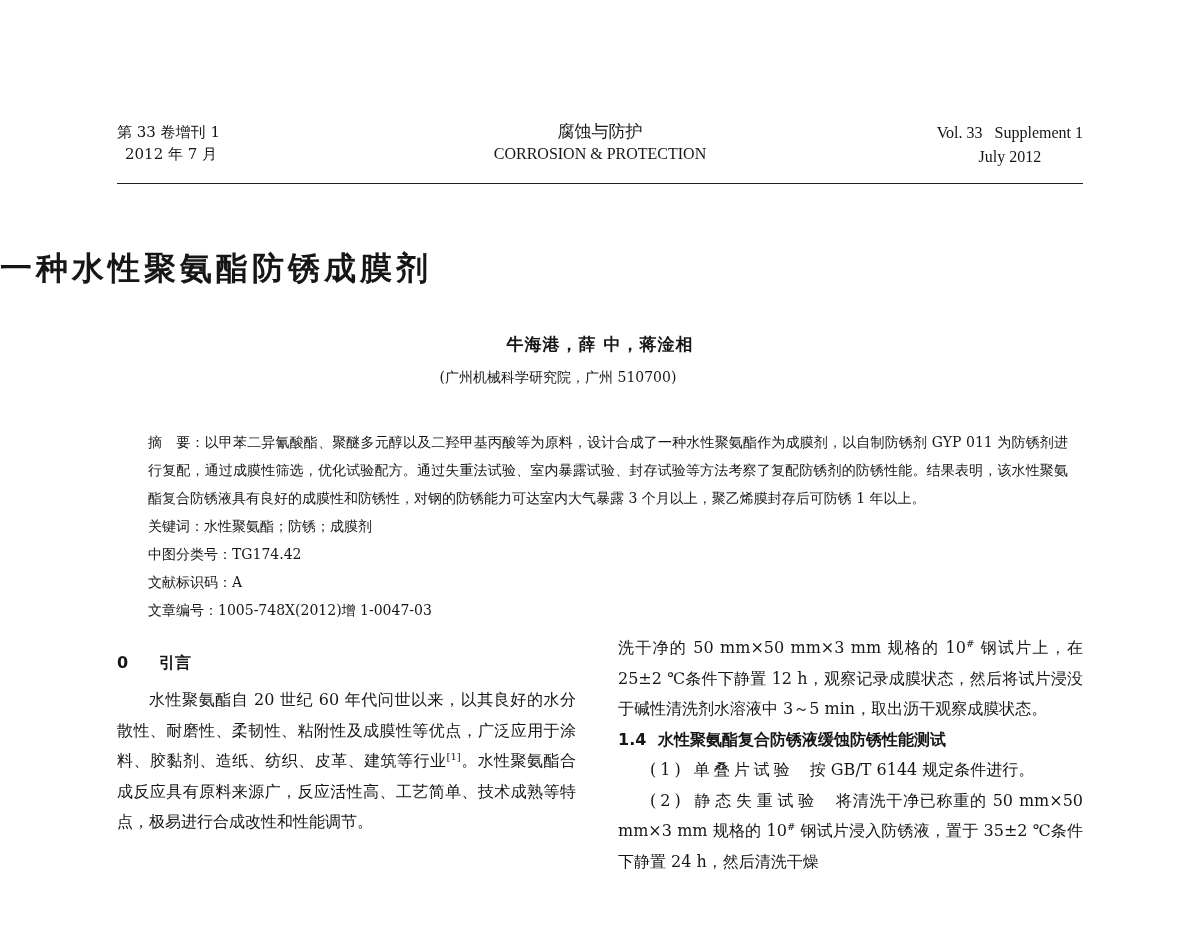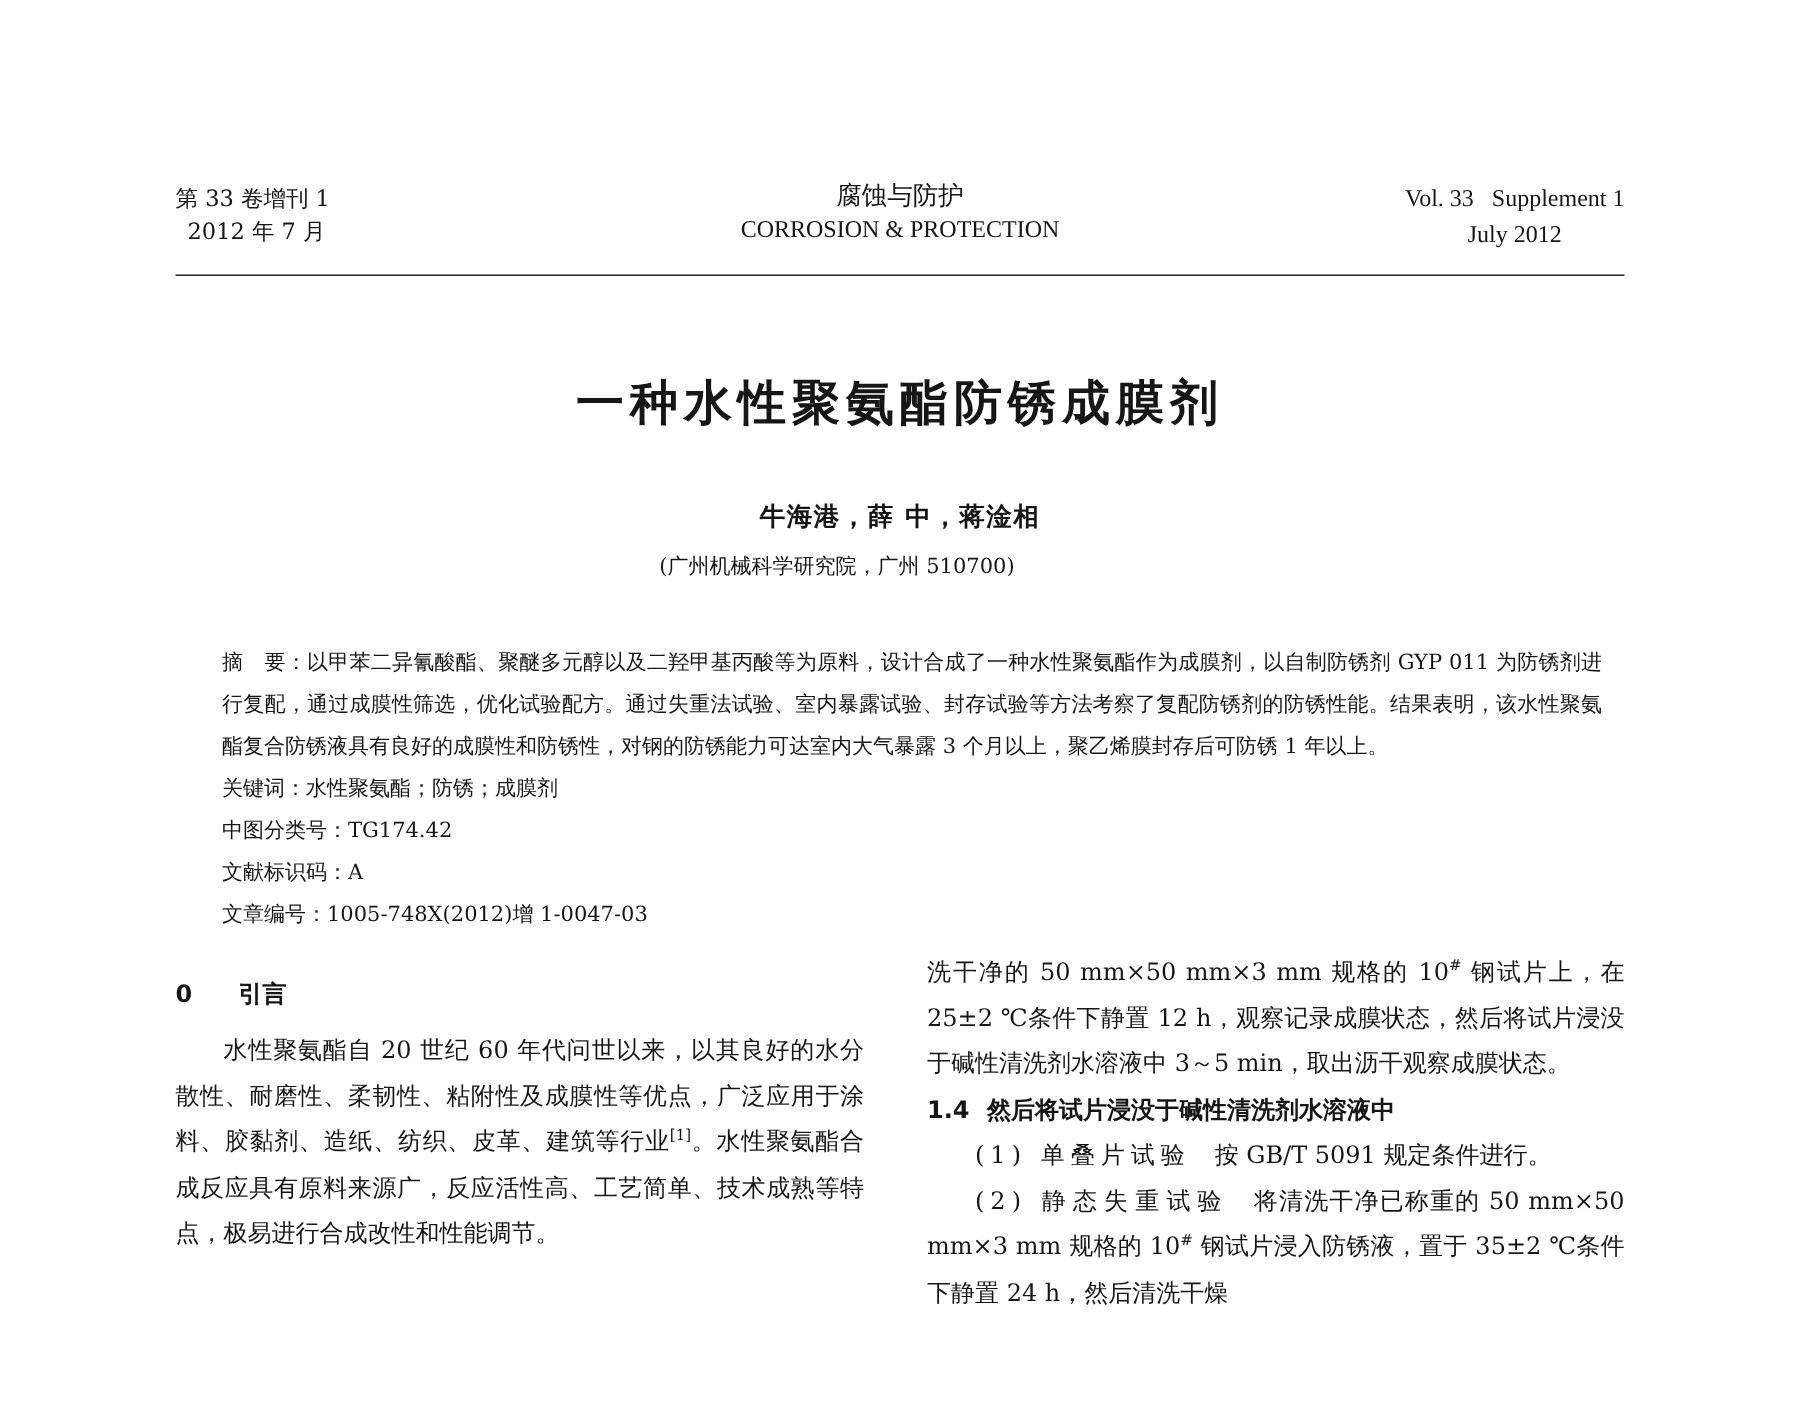--- a/index.html
+++ b/index.html
@@ -13,21 +13,21 @@
   
   .hdr-left { left: 117px; top: 121px; font-size: 15px; line-height: 22px; }
   .hdr-left .l2 { padding-left: 8px; }
   .hdr-center { left: 400px; width: 400px; top: 119px; text-align: center; }
   .hdr-center .cn { font-size: 17px; line-height: 24px; }
   .hdr-center .en { font-family: "Liberation Serif", serif; font-size: 16px; line-height: 22px; }
   .hdr-right { right: 117px; top: 121px; text-align: center; font-family: "Liberation Serif", serif; font-size: 16px; line-height: 24px; }
   .hdr-rule { left: 117px; width: 966px; top: 183px; height: 0; border-top: 1.6px solid #222; }
 
   
-  .title { left: 0; width: 1200px; top: 247px; text-align: center;
+  .title { left: 0; width: 1200px; top: 247px; text-align: left;
     font-family: "DejaVu Sans", sans-serif; font-weight: bold; font-size: 32px; letter-spacing: 4px; }
   .authors { left: 0; width: 1200px; top: 333px; text-align: center;
     font-family: "DejaVu Sans", sans-serif; font-weight: bold; font-size: 17px; letter-spacing: 1px; }
   .affil { left: 0; width: 1116px; top: 369px; text-align: center; font-size: 14px; }
 
   
   .abstract { left: 148px; width: 920px; top: 428px; font-size: 14px; line-height: 28px; }
   .abstract .lbl { font-family: "DejaVu Sans", sans-serif; font-weight: normal; }
   .abs-text { text-align: justify; }
   .meta-row { display: flex; flex-direction: column; }
@@ -93,21 +93,21 @@
   <p class="indent" style="margin:0">
     <span>水性聚氨酯自 20 世纪 60 年代问世以来，以其良好的水分散性、耐磨性、柔韧性、粘附性及成膜性等优点，广泛应用于涂料、胶黏剂、造纸、纺织、皮革、建筑等行业</span><sup>[1]</sup><span>。水性聚氨酯合成反应具有原料来源广，反应活性高、工艺简单、技术成熟等特点，极易进行合成改性和性能调节。</span>
   </p>
 </div>
 
 <div class="abs col col-right">
   <p style="margin:0">
     <span>洗干净的 50 mm×50 mm×3 mm 规格的 10</span><sup>#</sup><span> 钢试片上，在 25±2 ℃条件下静置 12 h，观察记录成膜状态，然后将试片浸没于碱性清洗剂水溶液中 3～5 min，取出沥干观察成膜状态。</span>
   </p>
   <div class="sub-head">
-    <span class="num">1.4</span><span>然后将试片浸没于碱性清洗剂水溶液中</span>
+    <span class="num">1.4</span><span>水性聚氨酯复合防锈液缓蚀防锈性能测试</span>
   </div>
   <p class="indent" style="margin:0">
-    <span class="spaced">(1) 单叠片试验</span><span>　按 GB/T 5091 规定条件进行。</span>
+    <span class="spaced">(1) 单叠片试验</span><span>　按 GB/T 6144 规定条件进行。</span>
   </p>
   <p class="indent" style="margin:0">
     <span class="spaced">(2) 静态失重试验</span><span>　将清洗干净已称重的 50 mm×50 mm×3 mm 规格的 10</span><sup>#</sup><span> 钢试片浸入防锈液，置于 35±2 ℃条件下静置 24 h，然后清洗干燥</span>
   </p>
 </div>
 
 </body></html>

